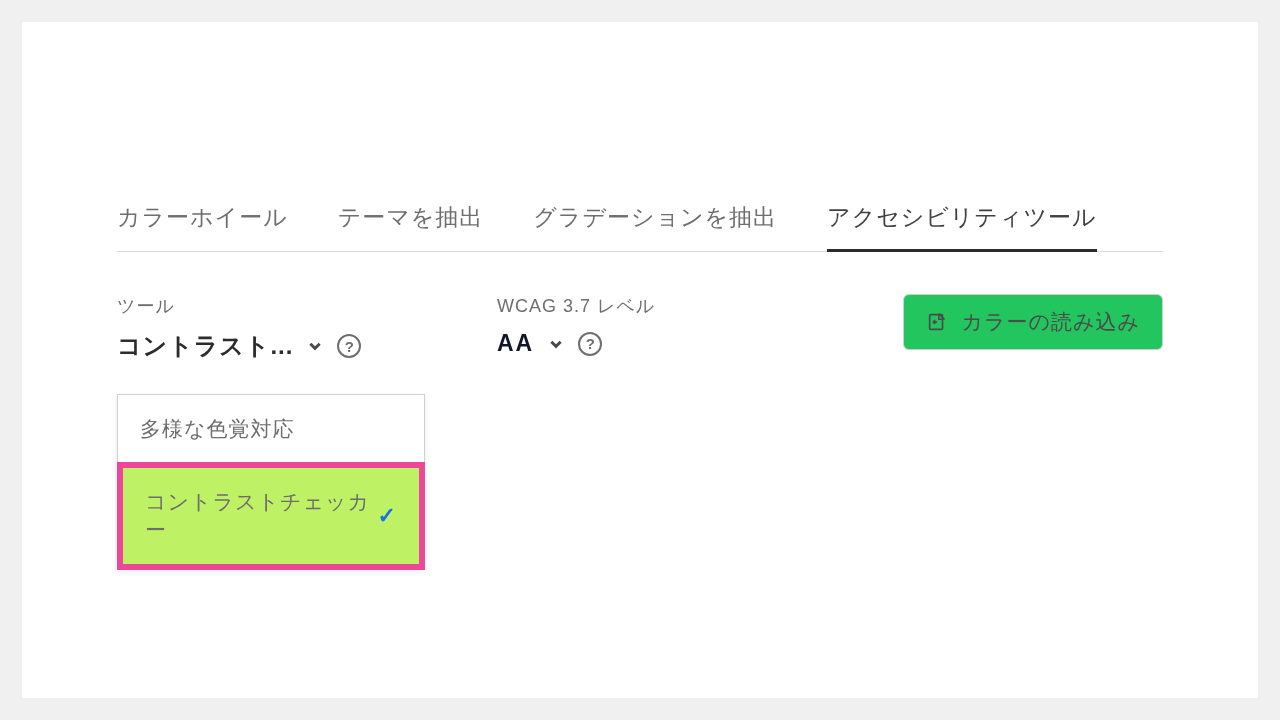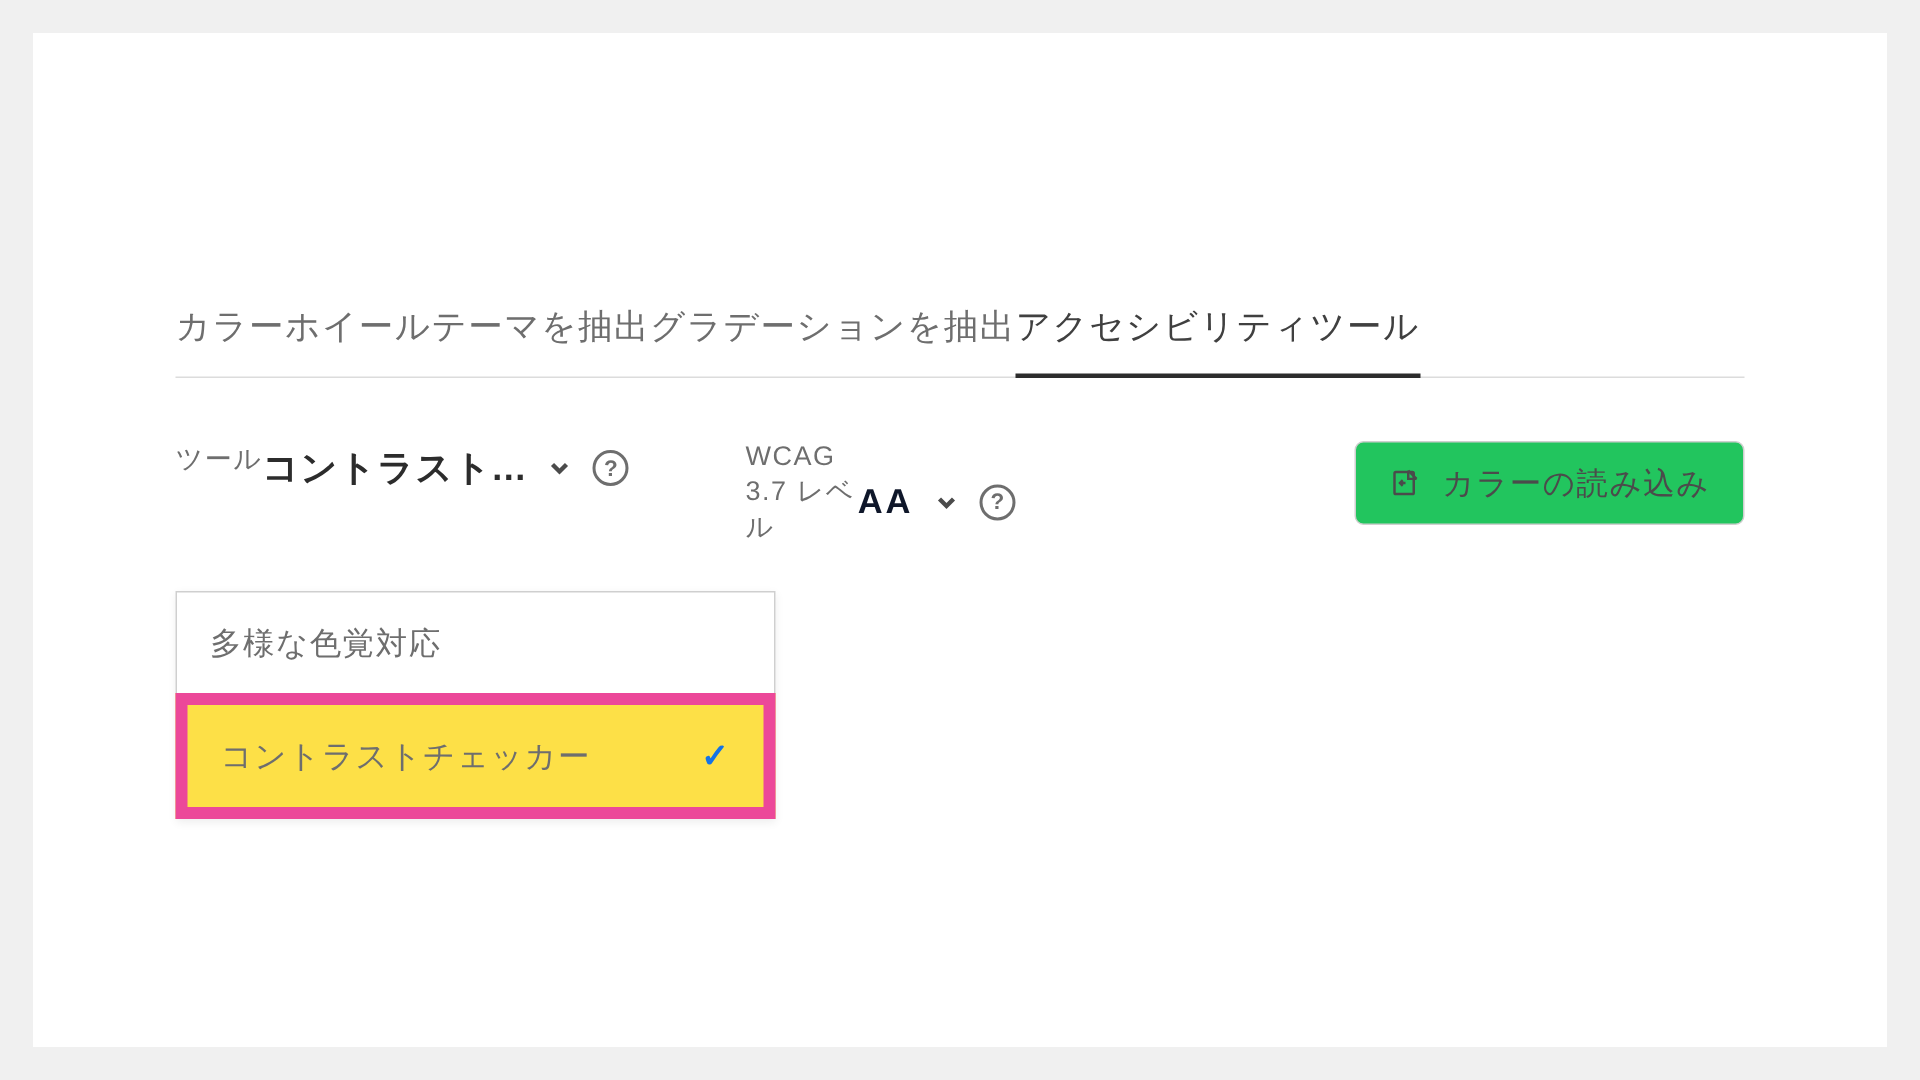--- a/index.html
+++ b/index.html
@@ -12,20 +12,21 @@
     }
     .card {
       background: #fff;
       width: 100%;
       height: 100%;
       padding: 180px 95px 0 95px;
       position: relative;
     }
     .tabs {
       display: flex;
+      gap: 50px;
       border-bottom: 1px solid #dcdcdc;
       align-items: flex-end;
     }
     .tab {
       font-size: 23px;
       color: #6e6e6e;
       padding-bottom: 18px;
       cursor: pointer;
       letter-spacing: 1px;
       white-space: nowrap;
@@ -42,21 +43,21 @@
       background: #2c2c2c;
     }
     .controls-row {
       display: flex;
       margin-top: 42px;
       gap: 60px;
       align-items: flex-start;
     }
     .field {
       display: flex;
-      flex-direction: row;
+      flex-direction: column;
       position: relative;
     }
     .field-label {
       font-size: 18px;
       color: #6e6e6e;
       margin-bottom: 12px;
       letter-spacing: 1px;
     }
     .select-line {
       display: flex;
@@ -106,38 +107,38 @@
     }
     .import-icon {
       width: 22px; height: 22px;
       display: inline-flex; align-items: center; justify-content: center;
     }
     .import-icon svg { stroke: #4b4b4b; stroke-width: 1.8; fill: none; }
     .dropdown {
       position: absolute;
       top: 100px;
       left: 0;
-      width: 400px;
+      width: 308px;
       border: 1px solid #cfcfcf;
       background: #fff;
       box-shadow: 0 2px 6px rgba(0,0,0,0.08);
     }
     .option {
       padding: 20px 22px;
       font-size: 21px;
       color: #6e6e6e;
       letter-spacing: 1px;
       display: flex;
       align-items: center;
       justify-content: space-between;
       cursor: pointer;
     }
     .option.selected {
-      border: 8px solid #ec4899;
-      background: #fde047;
+      border: 6px solid #ec4899;
+      background: #bef264;
       margin: -1px;
     }
     .check {
       color: #1473e6;
       font-size: 22px;
       font-weight: 700;
     }
     .tool-field { width: 320px; }
     .wcag-field { width: 180px; }
   </style>

